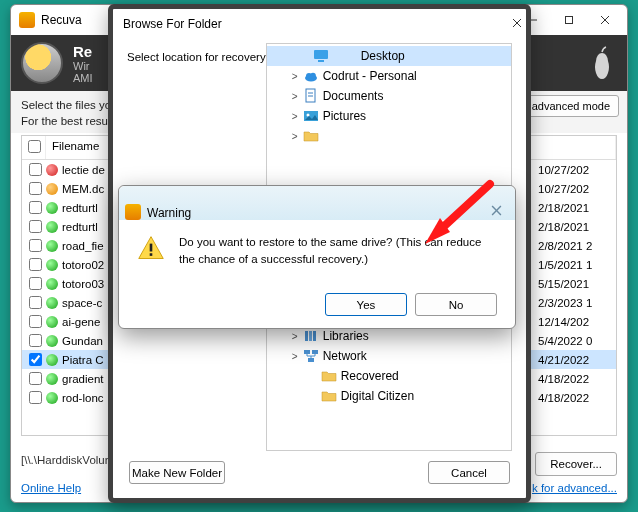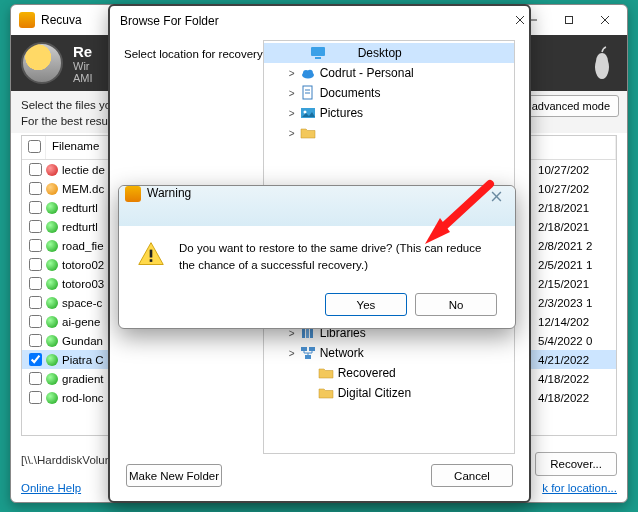--- a/index.html
+++ b/index.html
@@ -53,21 +53,21 @@
   .footer .path { flex: 1; color: #333; }
   .footer .recover-btn {
     height: 24px; padding: 0 14px; background: #fdfdfd; border: 1px solid #aaa; border-radius: 3px; font-size: 11.5px; margin-top: 8px;
   }
   .linkbar { padding: 0 10px 8px; display: flex; justify-content: space-between; font-size: 11.5px; }
   .linkbar a { color: #0066cc; text-decoration: underline; }
   
   
   .browse-window {
     position: absolute; left: 108px; top: 4px; width: 423px; height: 499px;
-    background: #fff; border: 2px solid #404040; border-radius: 6px; box-shadow: 0 6px 20px rgba(0,0,0,.35);
+    background: #fff; border: 5px solid #404040; border-radius: 6px; box-shadow: 0 6px 20px rgba(0,0,0,.35);
     display: flex; flex-direction: column;
   }
   .browse-title { height: 30px; display: flex; align-items: center; padding: 0 4px 0 10px; font-size: 12px; }
   .browse-title .t { flex: 1; }
   .browse-body { padding: 4px 14px 0; flex: 1; display: flex; flex-direction: row; }
   .browse-body .prompt { font-size: 11.5px; padding: 8px 0 14px; }
   .tree-container { flex: 1; border: 1px solid #ccc; background: #fff; overflow: hidden; position: relative; display: flex; }
   .tree { flex: 1; padding: 2px 0; font-size: 12px; overflow: hidden; }
   .tree .node { display: flex; align-items: center; height: 20px; white-space: nowrap; }
   .tree .exp { width: 12px; display: flex; justify-content: center; color: #555; font-size: 10px; }
@@ -84,21 +84,21 @@
   }
   .browse-footer .spacer { flex: 1; }
   .browse-footer .make { width: 96px; }
   
   
   .warn-window {
     position: absolute; left: 118px; top: 185px; width: 398px; height: 144px;
     background: #fff; border: 1px solid #888; border-radius: 6px; box-shadow: 0 8px 24px rgba(0,0,0,.4);
     display: flex; flex-direction: column;
   }
-  .warn-title { height: 40px; background: linear-gradient(#eaf4f9,#d8ecf6); display: flex; align-items: flex-start; padding: 0 6px 0 6px; border-radius: 6px 6px 0 0; font-size: 12px; }
+  .warn-title { height: 34px; background: linear-gradient(#eaf4f9,#d8ecf6); display: flex; align-items: flex-end; padding: 0 6px 0 6px; border-radius: 6px 6px 0 0; font-size: 12px; }
   .warn-title .wicon { width: 16px; height: 16px; background: linear-gradient(#f5b200,#e67e00); border-radius: 3px; margin-right: 6px; }
   .warn-title .t { flex: 1; }
   .warn-title .x { width: 26px; height: 20px; display: flex; align-items: center; justify-content: center; color: #6a8aa0; }
   .warn-body { flex: 1; display: flex; padding: 14px 18px 4px 18px; gap: 14px; font-size: 11.5px; line-height: 1.5; }
   .warn-body .tri { width: 28px; height: 28px; flex-shrink: 0; }
   .warn-btns { padding: 4px 18px 12px; display: flex; justify-content: flex-end; gap: 8px; }
   .warn-btns .yes { border: 1px solid #0067c0; }
   
   .arrow { position: absolute; left: 420px; top: 178px; pointer-events: none; }
 </style>
@@ -189,29 +189,29 @@
             <span class="dot g"></span>
             <span class="name">road_fie</span>
             <span class="date">2/8/2021 2</span>
           </div>
           <div class="row">
             <span class="chk">
               <input type="checkbox" style="">
             </span>
             <span class="dot g"></span>
             <span class="name">totoro02</span>
-            <span class="date">2/5/2021 1</span>
+            <span class="date">1/5/2021 1</span>
           </div>
           <div class="row">
             <span class="chk">
               <input type="checkbox" style="">
             </span>
             <span class="dot g"></span>
             <span class="name">totoro03</span>
-            <span class="date">2/15/2021</span>
+            <span class="date">5/15/2021</span>
           </div>
           <div class="row">
             <span class="chk">
               <input type="checkbox" style="">
             </span>
             <span class="dot g"></span>
             <span class="name">space-c</span>
             <span class="date">2/3/2023 1</span>
           </div>
           <div class="row">
@@ -256,21 +256,21 @@
           </div>
         </div>
     </div>
   </div>
   <div class="footer">
     <div class="path">[\\.\HarddiskVolume</div>
     <button class="recover-btn">Recover...</button>
   </div>
   <div class="linkbar">
     <a href="#">Online Help</a>
-    <a href="#">k for location...</a>
+    <a href="#">k for advanced...</a>
   </div>
 </div>
 
 <div class="browse-window">
   <div class="browse-title">
     <div class="t">Browse For Folder</div>
     <div class="wbtn"><svg viewBox="0 0 10 10" width="10" height="10">
           <line x1="1" y1="1" x2="9" y2="9" stroke="#333"></line>
           <line x1="9" y1="1" x2="1" y2="9" stroke="#333"></line>
         </svg></div>

